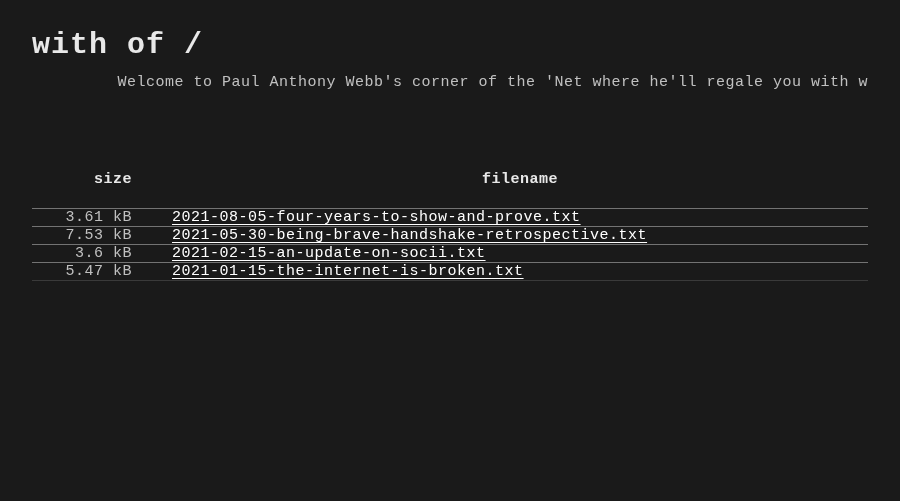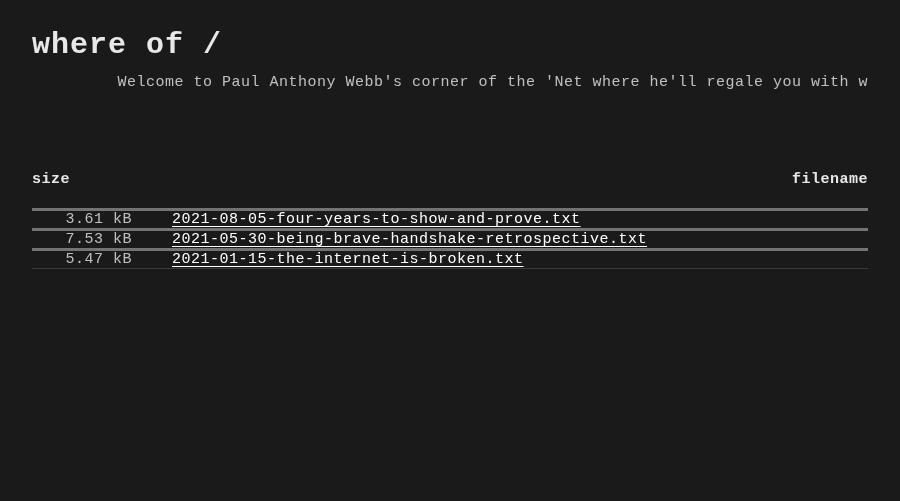--- a/index.html
+++ b/index.html
@@ -32,55 +32,55 @@
       white-space: nowrap;
       letter-spacing: 0.5px;
       margin-bottom: 72px;
       text-align: right;
     }
     table {
       width: 100%;
       border-collapse: collapse;
     }
     th {
-      text-align: right;
+      text-align: center;
       color: #e8e8e8;
       font-weight: bold;
       padding: 8px 0 20px 0;
       letter-spacing: 0.5px;
     }
     th.size-col, td.size-col {
       width: 140px;
-      text-align: left;
+      text-align: right;
       padding-right: 40px;
     }
     td {
       padding: 0 0;
-      border-top: 3px solid #737373;
+      border-top: 1px solid #737373;
       color: #c0c0c0;
       letter-spacing: 0.5px;
     }
     td.size-col {
       text-align: right;
       padding-right: 40px;
     }
     a.file-link {
       color: #ffffff;
       text-decoration: underline;
       text-underline-offset: 3px;
     }
     tbody tr:last-child td {
       border-bottom: 1px solid #3a3a3a;
     }
   </style>
 </head>
 <body>
 
 <div class="container">
-  <h1>where of /</h1>
+  <h1>with of /</h1>
   <p class="welcome">Welcome to Paul Anthony Webb's corner of the 'Net where he'll regale you with w</p>
 
   <table>
     <thead>
       <tr>
         <th class="size-col">size</th>
         <th>filename</th>
       </tr>
     </thead>
     <tbody>
@@ -90,20 +90,26 @@
           <a href="#" class="file-link">2021-08-05-four-years-to-show-and-prove.txt</a>
         </td>
       </tr>
       <tr>
         <td class="size-col">7.53 kB</td>
         <td>
           <a href="#" class="file-link">2021-05-30-being-brave-handshake-retrospective.txt</a>
         </td>
       </tr>
       <tr>
+        <td class="size-col">3.6 kB</td>
+        <td>
+          <a href="#" class="file-link">2021-02-15-an-update-on-socii.txt</a>
+        </td>
+      </tr>
+      <tr>
         <td class="size-col">5.47 kB</td>
         <td>
           <a href="#" class="file-link">2021-01-15-the-internet-is-broken.txt</a>
         </td>
       </tr>
     </tbody>
   </table>
 </div>
 
 </body></html>

